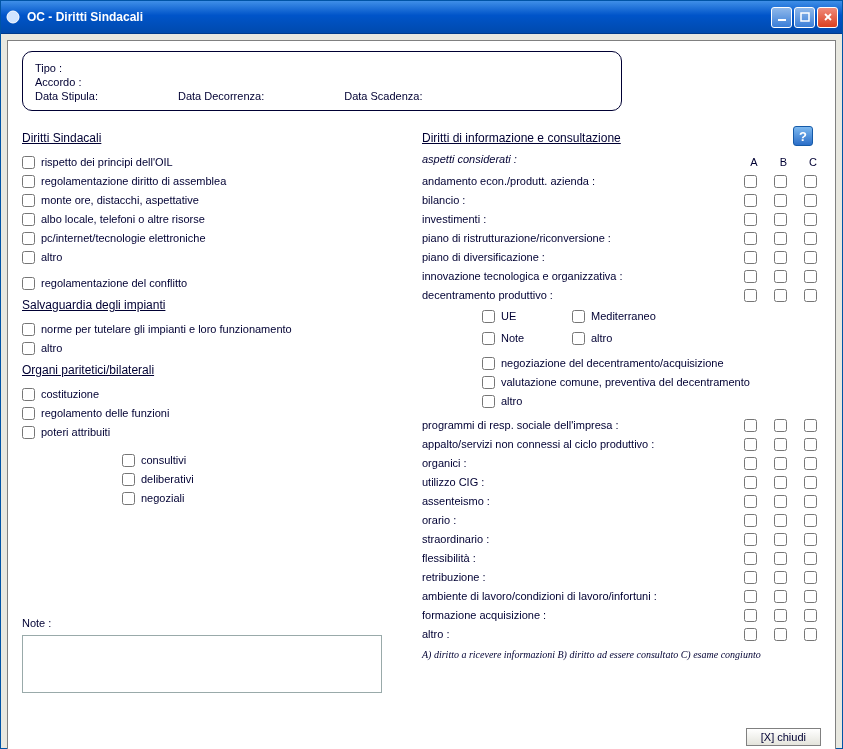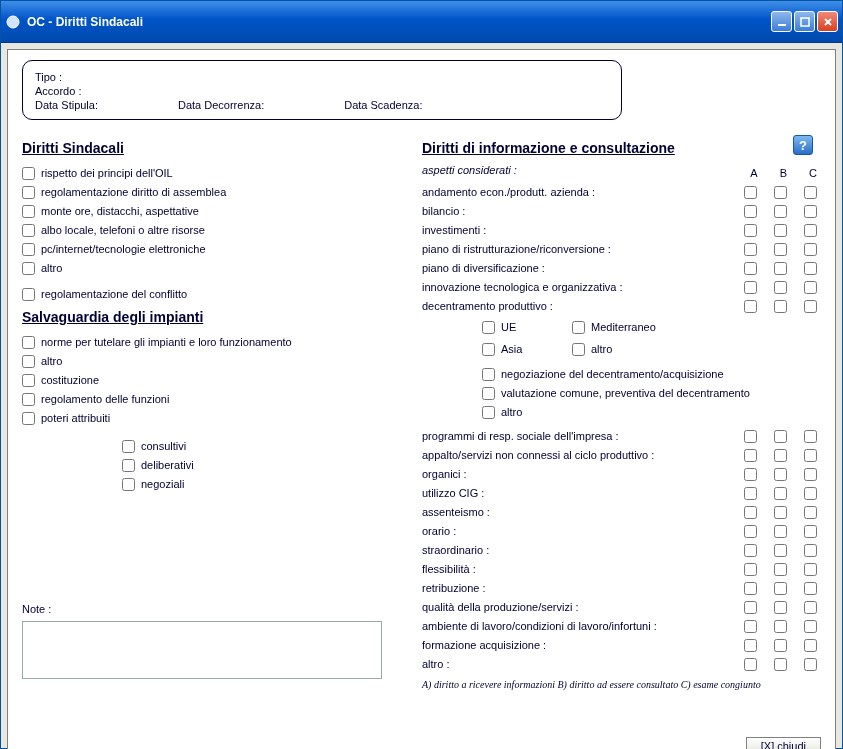--- a/index.html
+++ b/index.html
@@ -11,21 +11,21 @@
       overflow: hidden;
     }
     .window {
       width: 843px;
       height: 749px;
       background: #e8e8e0;
       border: 1px solid #0054a6;
       position: relative;
     }
     .titlebar {
-      height: 42px;
+      height: 33px;
       background: linear-gradient(to bottom, #3f8fe8, #0054c9 45%, #004aad);
       display: flex;
       align-items: center;
       padding: 0 4px;
       color: white;
       font-weight: bold;
       border-bottom: 1px solid #003a8c;
     }
     .titlebar-icon {
       width: 16px;
@@ -74,24 +74,24 @@
       color:white; font-weight:bold;
       display:flex;align-items:center;justify-content:center;
       border:1px solid #155aa8;
       font-size:13px;
       cursor:pointer;
     }
     .columns { display:flex; gap: 20px; }
     .col-left { flex: 0 0 380px; }
     .col-right { flex: 1; }
     .section-title {
-      font-weight: bold;
+      font-weight: normal;
       text-decoration: underline;
       margin: 6px 0 8px 0;
-      font-size:14px;
+      font-size:12px;
     }
     .italic-sub { font-style: italic; margin-bottom:6px; }
     .check-row {
       display:flex; align-items:center;
       margin: 1px 0;
       gap: 6px;
       min-height:18px;
     }
     .check-row input[type=checkbox] {
       width:13px; height:13px;
@@ -228,20 +228,21 @@
         <div class="section-title">Salvaguardia degli impianti</div>
         <div class="check-row">
             <input type="checkbox" style="">
             <span>norme per tutelare gli impianti e loro funzionamento</span>
           </div>
         <div class="check-row">
             <input type="checkbox" style="">
             <span>altro</span>
           </div>
 
+        <div class="section-title">Organi paritetici/bilaterali</div>
         <div class="check-row">
             <input type="checkbox" style="">
             <span>costituzione</span>
           </div>
         <div class="check-row">
             <input type="checkbox" style="">
             <span>regolamento delle funzioni</span>
           </div>
         <div class="check-row">
             <input type="checkbox" style="">
@@ -338,21 +339,21 @@
           <div class="check-row">
               <input type="checkbox" style="">
               <span>UE</span>
             </div>
           <div class="check-row">
               <input type="checkbox" style="">
               <span>Mediterraneo</span>
             </div>
           <div class="check-row">
               <input type="checkbox" style="">
-              <span>Asia</span>
+              <span>Note</span>
             </div>
           <div class="check-row">
               <input type="checkbox" style="">
               <span>altro</span>
             </div>
         </div>
         <div class="sub-checks-full">
           <div class="check-row">
               <input type="checkbox" style="">
               <span>negoziazione del decentramento/acquisizione</span>
@@ -426,28 +427,20 @@
         <div class="abc-row">
             <span class="abc-label">flessibilità :</span>
             <div class="abc-checks">
               <input type="checkbox" style="">
               <input type="checkbox" style="">
               <input type="checkbox" style="">
             </div>
           </div>
         <div class="abc-row">
             <span class="abc-label">retribuzione :</span>
-            <div class="abc-checks">
-              <input type="checkbox" style="">
-              <input type="checkbox" style="">
-              <input type="checkbox" style="">
-            </div>
-          </div>
-        <div class="abc-row">
-            <span class="abc-label">qualità della produzione/servizi :</span>
             <div class="abc-checks">
               <input type="checkbox" style="">
               <input type="checkbox" style="">
               <input type="checkbox" style="">
             </div>
           </div>
         <div class="abc-row">
             <span class="abc-label">ambiente di lavoro/condizioni di lavoro/infortuni :</span>
             <div class="abc-checks">
               <input type="checkbox" style="">

